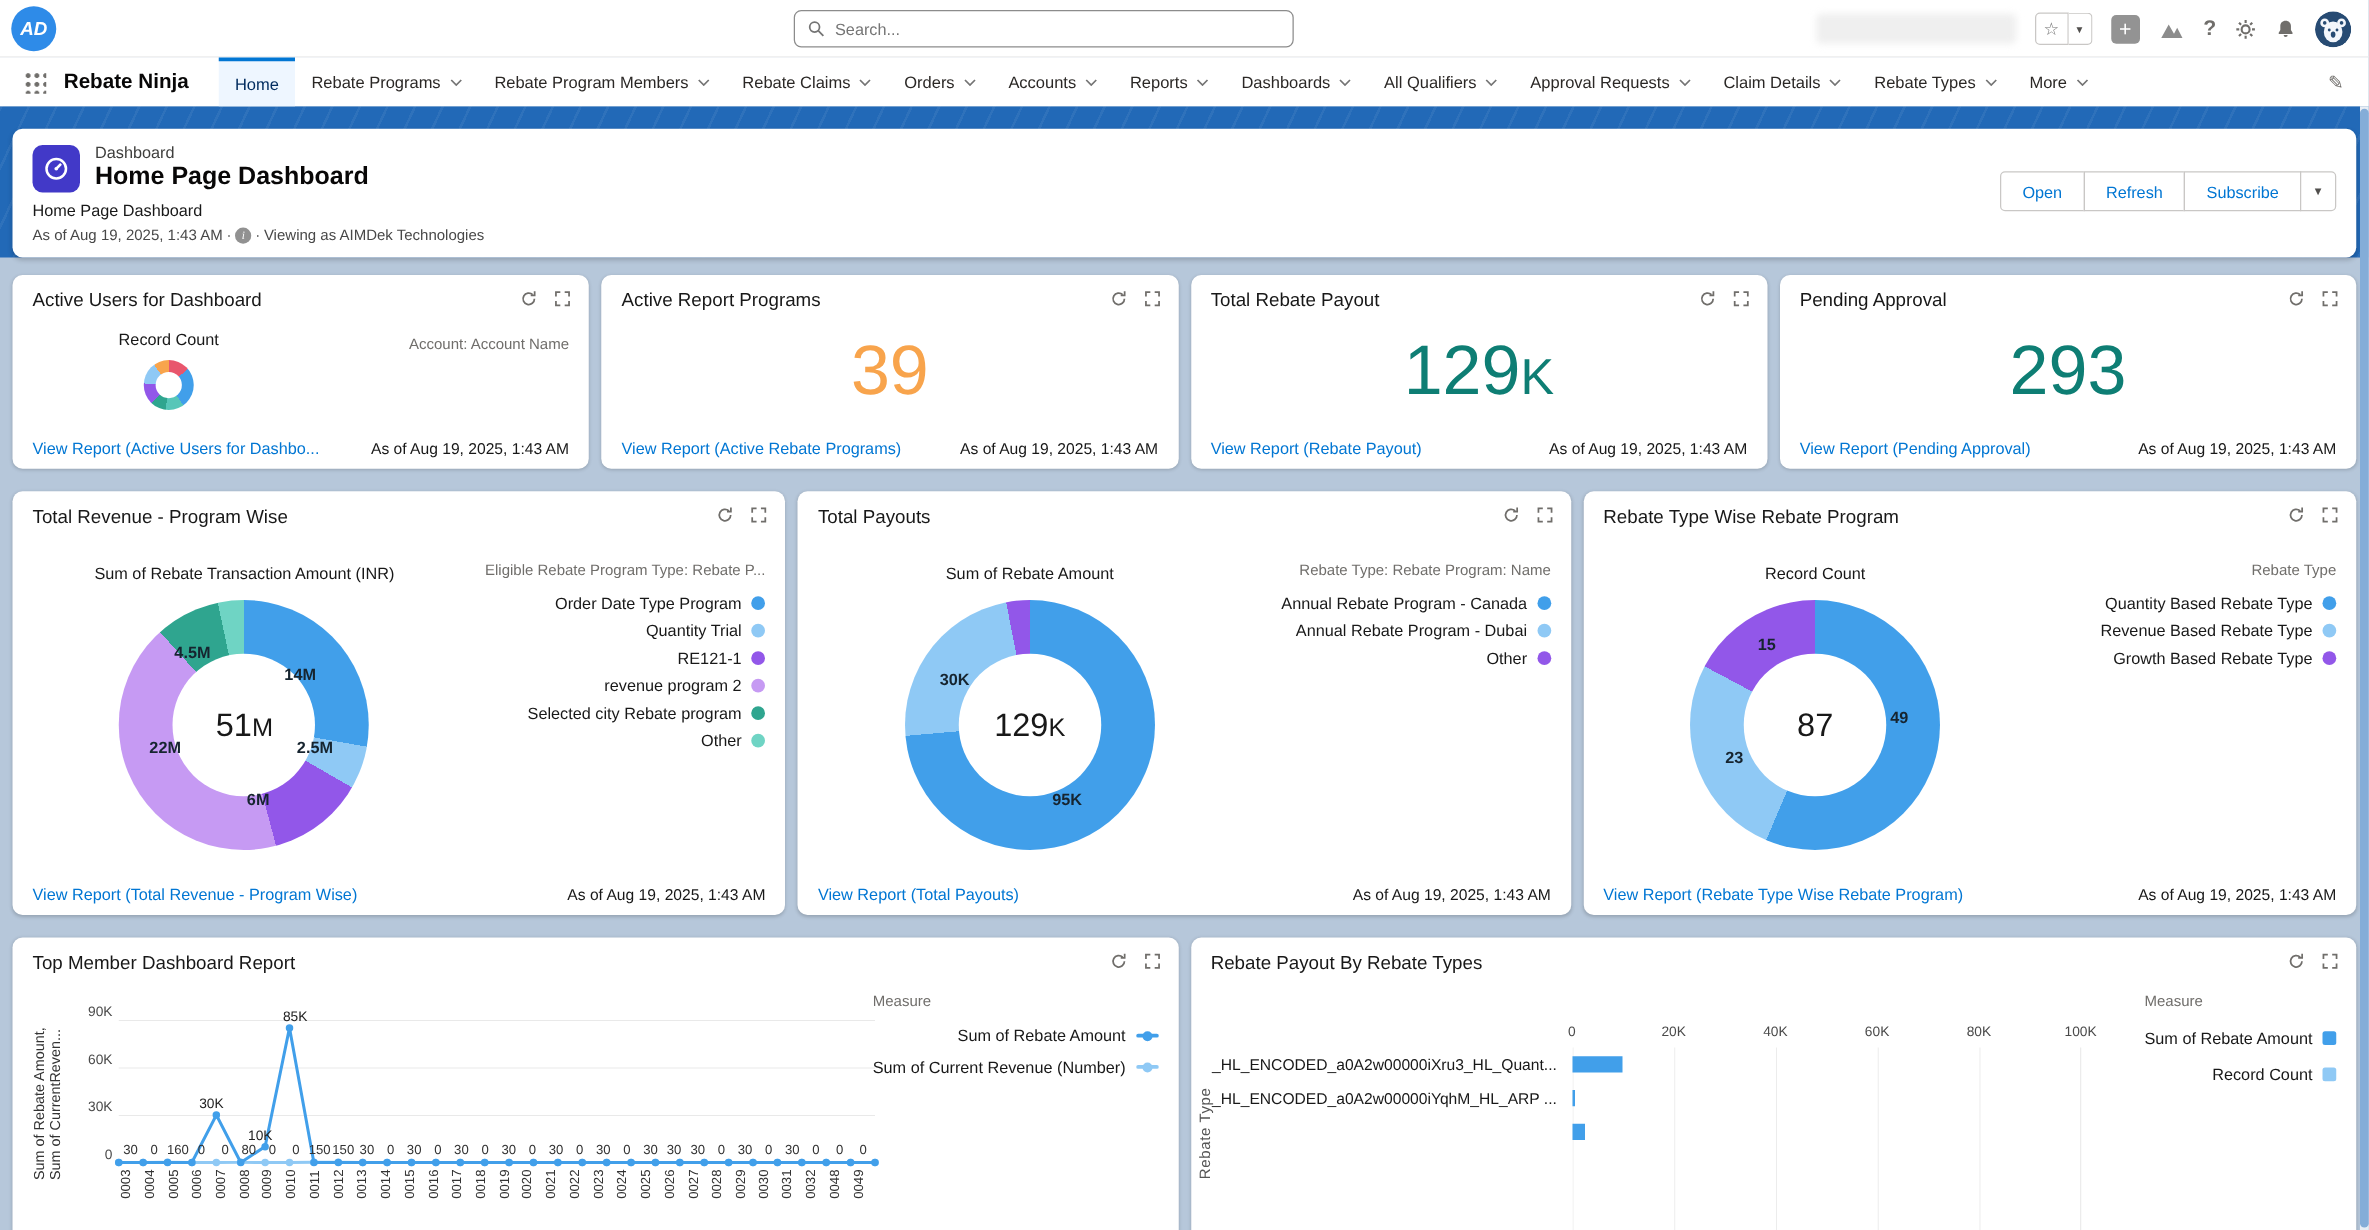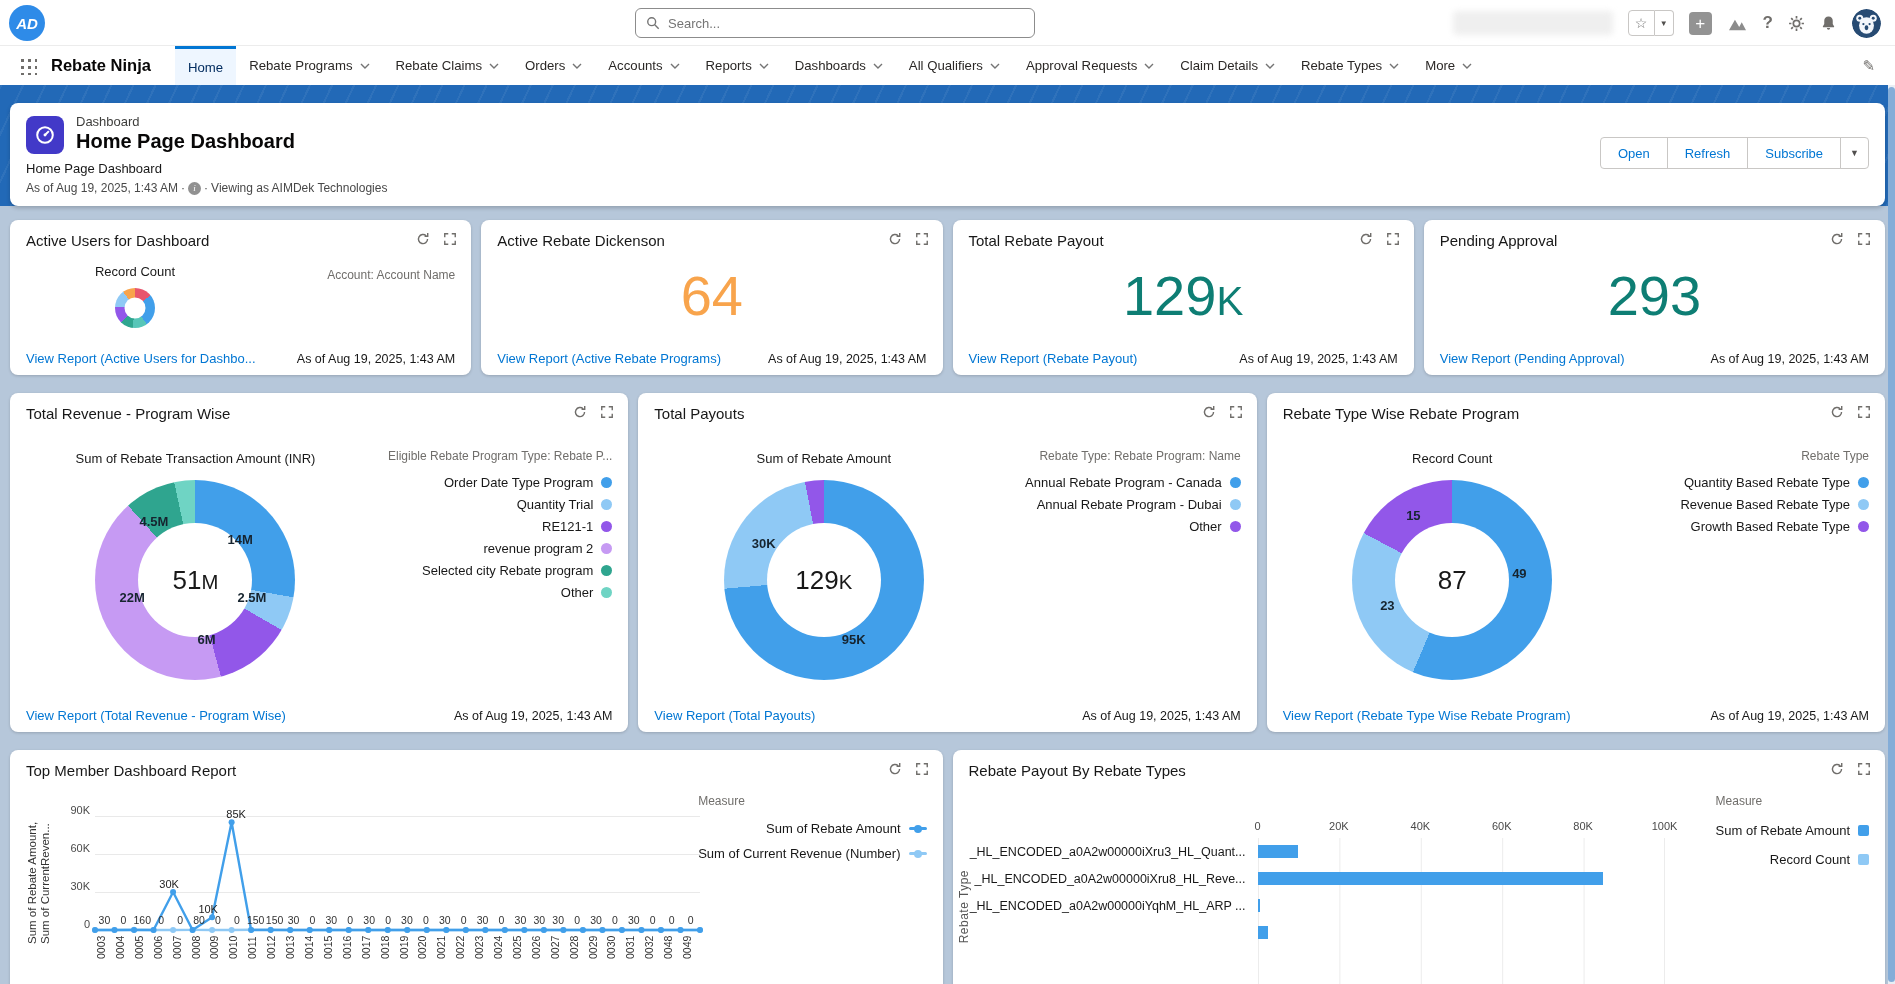--- a/index.html
+++ b/index.html
@@ -213,20 +213,26 @@
       </div>
     <div class="tabs">
 
         <div class="tab">
           <span>Rebate Programs</span>
           <svg width="10" height="6" viewBox="0 0 10 6">
             <path d="M1 1l4 4 4-4" fill="none" stroke="#747474" stroke-width="1.4"></path>
           </svg>
         </div>
 
+        <div class="tab">
+          <span>Rebate Program Members</span>
+          <svg width="10" height="6" viewBox="0 0 10 6">
+            <path d="M1 1l4 4 4-4" fill="none" stroke="#747474" stroke-width="1.4"></path>
+          </svg>
+        </div>
 
         <div class="tab">
           <span>Rebate Claims</span>
           <svg width="10" height="6" viewBox="0 0 10 6">
             <path d="M1 1l4 4 4-4" fill="none" stroke="#747474" stroke-width="1.4"></path>
           </svg>
         </div>
 
         <div class="tab">
           <span>Orders</span>
@@ -348,35 +354,35 @@
       <div class="legend au">
         <div class="lg-head">Account: Account Name</div>
       </div>
       <div class="card-foot">
         <a class="view-link">View Report (Active Users for Dashbo...</a>
         <span class="asof">As of Aug 19, 2025, 1:43 AM</span>
       </div>
     </div>
 
     <div class="card">
-      <div class="card-title">Active Rebate Dickenson</div>
+      <div class="card-title">Active Report Programs</div>
       <div class="card-icons">
   <span>
             <svg width="14" height="14" viewBox="0 0 16 16">
               <path d="M13.2 8a5.2 5.2 0 1 1-1.6-3.7" fill="none" stroke="#706e6b" stroke-width="1.6"></path>
               <path d="M13.4 1.2v3.6H9.8" fill="none" stroke="#706e6b" stroke-width="1.6"></path>
             </svg>
           </span>
   <span>
             <svg width="14" height="14" viewBox="0 0 16 16" fill="none" stroke="#706e6b" stroke-width="1.6">
               <path d="M2 6V2h4M10 2h4v4M14 10v4h-4M6 14H2v-4"></path>
             </svg>
           </span>
 </div>
-      <div class="big-num num-orange"><span>64</span><span class="sfx"></span></div>
+      <div class="big-num num-orange"><span>39</span><span class="sfx"></span></div>
       <div class="card-foot">
         <a class="view-link">View Report (Active Rebate Programs)</a>
         <span class="asof">As of Aug 19, 2025, 1:43 AM</span>
       </div>
     </div>
 
     <div class="card">
       <div class="card-title">Total Rebate Payout</div>
       <div class="card-icons">
   <span>
@@ -825,26 +831,20 @@
 
 
 
           <div class="bc-row">
             <span class="bc-lbl">_HL_ENCODED_a0A2w00000iXru3_HL_Quant...</span>
             <span class="bc-track">
               <i class="bc-bar" style="width: 10%;"></i>
             </span>
           </div>
 
-          <div class="bc-row">
-            <span class="bc-lbl">_HL_ENCODED_a0A2w00000iXru8_HL_Reve...</span>
-            <span class="bc-track">
-              <i class="bc-bar" style="width: 85%;"></i>
-            </span>
-          </div>
 
           <div class="bc-row">
             <span class="bc-lbl">_HL_ENCODED_a0A2w00000iYqhM_HL_ARP ...</span>
             <span class="bc-track">
               <i class="bc-bar" style="width: 0.7%;"></i>
             </span>
           </div>
 
           <div class="bc-row">
             <span class="bc-lbl"></span>

